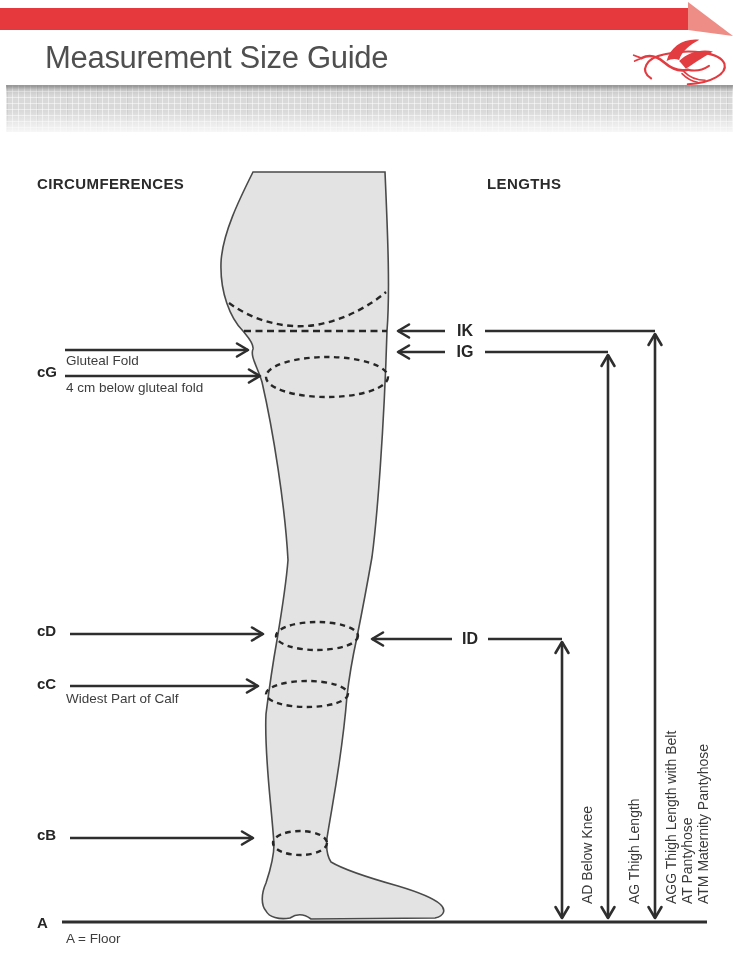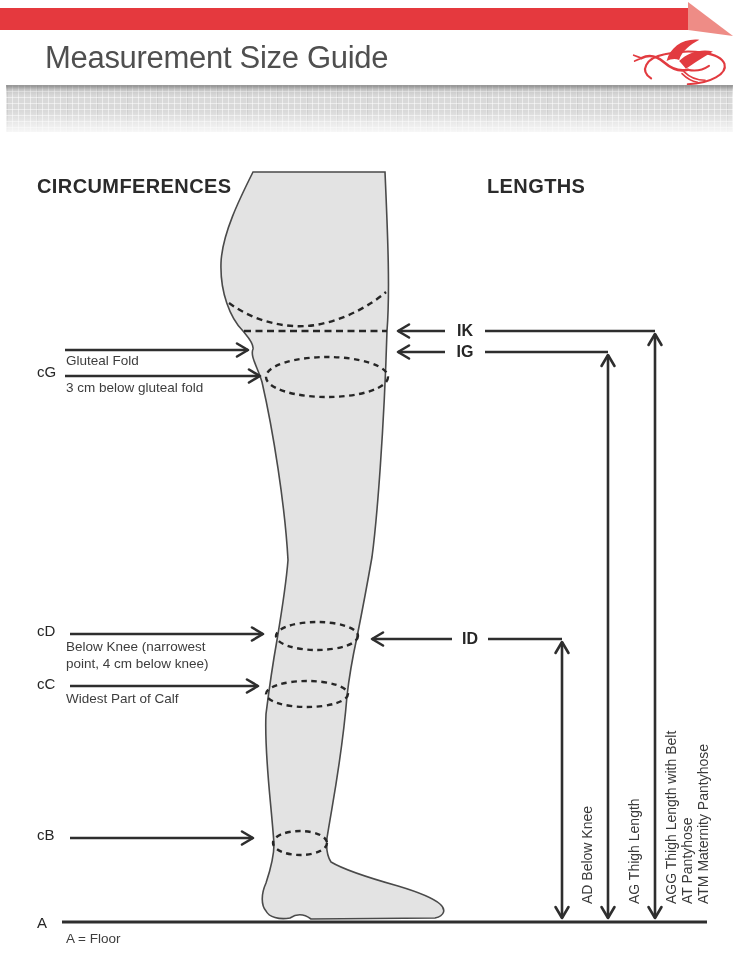--- a/index.html
+++ b/index.html
@@ -15,22 +15,22 @@
     background-image:
       linear-gradient(to bottom, rgba(70,70,70,.55) 0, rgba(70,70,70,.12) 5px, rgba(120,120,120,0) 11px),
       linear-gradient(to bottom, rgba(255,255,255,0) 55%, rgba(250,250,250,.9) 100%),
       repeating-linear-gradient(to right, rgba(255,255,255,.5) 0 1px, rgba(0,0,0,0) 1px 6px),
       repeating-linear-gradient(to bottom, rgba(255,255,255,.5) 0 1px, rgba(0,0,0,0) 1px 6px),
       repeating-linear-gradient(to right, rgba(150,150,150,.18) 0 2px, rgba(0,0,0,0) 2px 30px);}
   
   .diagram-svg{position:absolute;left:0;top:0;width:733px;height:967px;}
   
   .lbl{position:absolute;color:#3f3f3f;}
-  .section-h{font-size:20px;font-weight:bold;color:#2b2b2b;letter-spacing:.4px;}
-  .code{font-size:15px;font-weight:normal;color:#262626;}
+  .section-h{font-size:15px;font-weight:bold;color:#2b2b2b;letter-spacing:.4px;}
+  .code{font-size:15px;font-weight:bold;color:#262626;}
   .desc{font-size:13.5px;line-height:16.5px;white-space:pre-line;color:#3d3d3d;}
   .mid{font-size:16px;font-weight:bold;color:#262626;text-align:center;}
   .vlabel{font-size:14px;line-height:16px;color:#3a3a3a;white-space:pre;
           transform:rotate(-90deg);transform-origin:0 0;}
 </style>
 </head>
 <body>
 
 <div class="page">
 
@@ -112,25 +112,23 @@
       <path d="M562,642 V918" marker-start="url(#ah)" marker-end="url(#ah)"></path>
     </g>
     <line x1="62" y1="922" x2="707" y2="922" stroke="#2e2e2e" stroke-width="3"></line>
   </svg>
 
   <div class="lbl section-h" style="left:37px;top:175px;">CIRCUMFERENCES</div>
   <div class="lbl section-h" style="left:487px;top:175px;">LENGTHS</div>
 
   <div class="lbl code" style="left:37px;top:363px;">cG</div>
   <div class="lbl desc" style="left:66px;top:353px;">Gluteal Fold</div>
-  <div class="lbl desc" style="left:66px;top:380px;">3 cm below gluteal fold</div>
+  <div class="lbl desc" style="left:66px;top:380px;">4 cm below gluteal fold</div>
 
   <div class="lbl code" style="left:37px;top:622px;">cD</div>
-  <div class="lbl desc" style="left:66px;top:639px;">Below Knee (narrowest
-point, 4 cm below knee)</div>
 
   <div class="lbl code" style="left:37px;top:675px;">cC</div>
   <div class="lbl desc" style="left:66px;top:691px;">Widest Part of Calf</div>
 
   <div class="lbl code" style="left:37px;top:826px;">cB</div>
 
   <div class="lbl code" style="left:37px;top:914px;">A</div>
   <div class="lbl desc" style="left:66px;top:931px;">A = Floor</div>
 
   <div class="lbl mid" style="left:447px;top:322px;width:36px;">IK</div>

